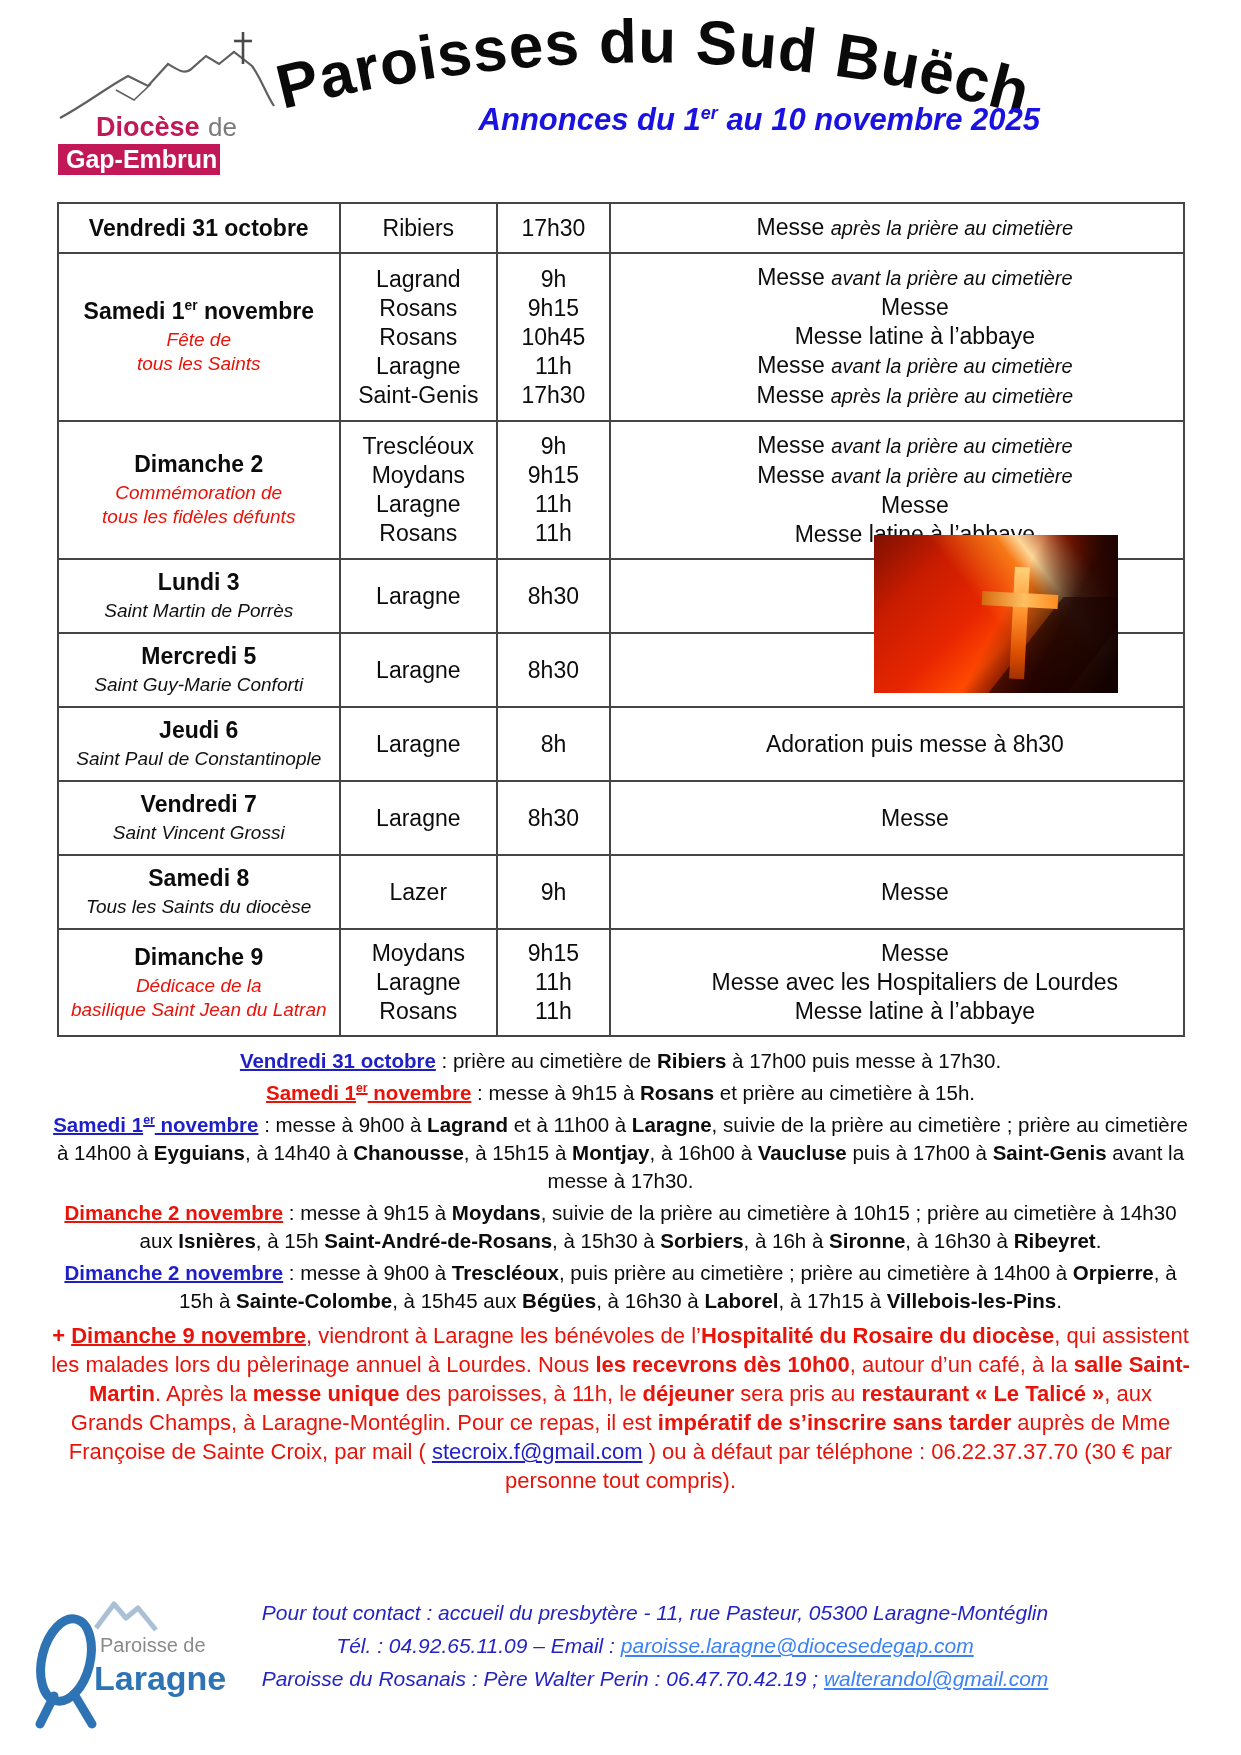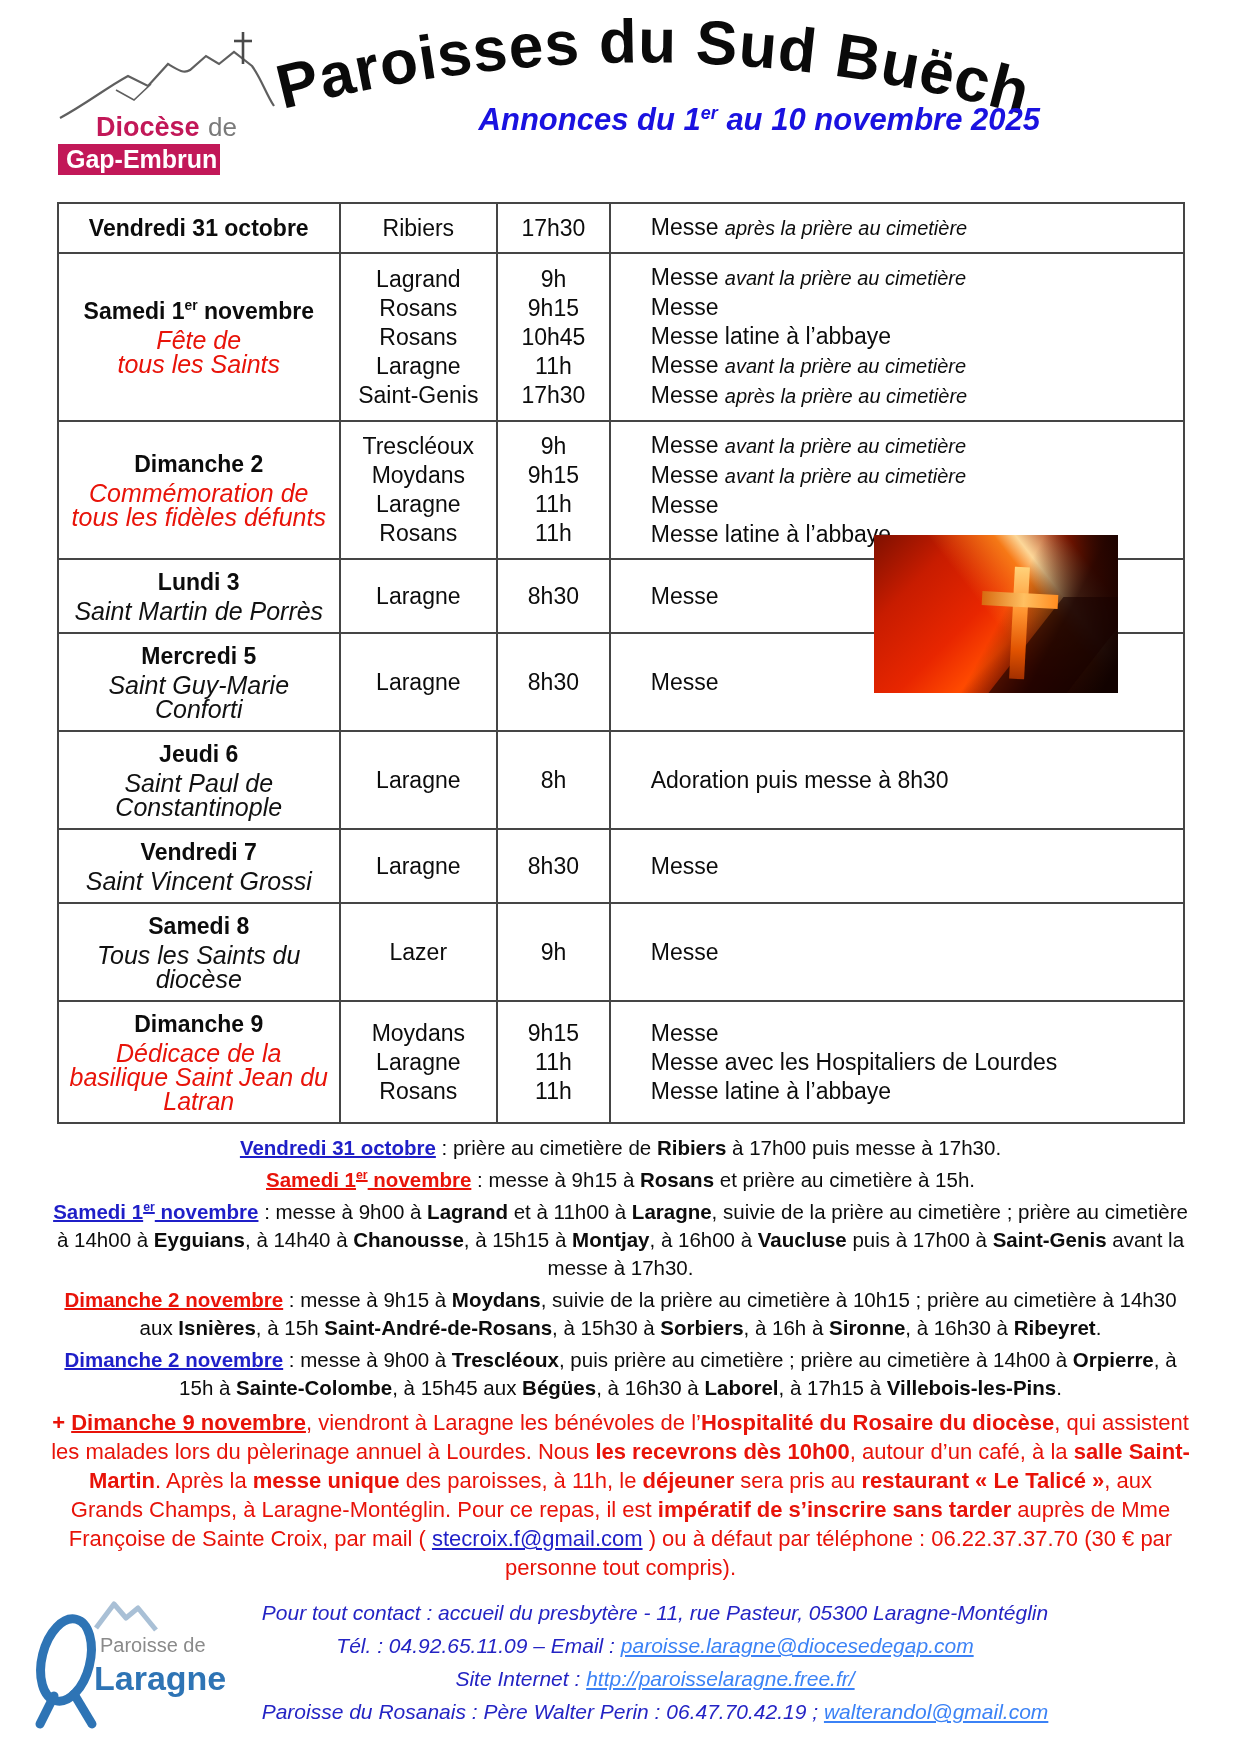--- a/index.html
+++ b/index.html
@@ -32,25 +32,25 @@
   }
   .week-line sup{font-size:0.6em;vertical-align:super;line-height:0}
   
   table.mass{
     border-collapse:collapse;margin-left:57px;width:1128px;table-layout:fixed;
   }
   table.mass td{border:2px solid var(--border);vertical-align:middle;padding:9px 4px}
   .c-date{width:25%} .c-place{width:14%} .c-time{width:10%} .c-desc{width:51%}
   .date-line{font-weight:bold;font-size:23px;text-align:center;line-height:27px}
   .date-line sup{font-size:0.6em;vertical-align:super;line-height:0}
-  .sub{font-style:italic;font-size:25px;text-align:center;line-height:24px;margin-top:3px}
+  .sub{font-style:italic;font-size:19px;text-align:center;line-height:24px;margin-top:3px}
   .sub.red{color:var(--red)}
   .sub.black{color:#111}
   .line{font-size:23px;line-height:29px;text-align:center;white-space:nowrap}
-  .c-desc .line{text-align:left;padding-left:36px}
+  .c-desc .line{text-align:center;padding-left:36px}
   .line .it{font-style:italic;font-size:20px}
   
   .cross-photo{
     position:absolute;left:874px;top:535px;width:244px;height:158px;overflow:hidden;
     background:
       linear-gradient(118deg, rgba(0,0,0,0) 52%, rgba(30,3,0,.85) 72%, #120200 95%),
       linear-gradient(52deg, rgba(0,0,0,0) 48%, rgba(255,150,30,.75) 66%, rgba(255,235,170,.9) 72%, rgba(140,25,0,.85) 86%, rgba(20,2,0,.95) 100%),
       linear-gradient(135deg, #7e1000 0%, #c81c00 22%, #e82600 45%, #ff4a00 60%, #b81800 78%, #4a0800 100%);
   }
   .cross-v,.cross-h{position:absolute;background:linear-gradient(180deg,#ffd27a 0%,#ff9430 40%,#e05200 75%,#a33000 100%);}
@@ -325,16 +325,15 @@
       <ellipse cx="38" cy="66" rx="24" ry="42" transform="rotate(14 38 66)" stroke-width="9"></ellipse>
       <line x1="26" y1="102" x2="12" y2="130" stroke-width="9"></line>
       <line x1="46" y1="100" x2="64" y2="130" stroke-width="9"></line>
     </g>
     <text x="72" y="58" font-size="20" fill="#8a8a8a">Paroisse de</text>
     <text x="66" y="96" font-size="34" font-weight="bold" fill="#2e74b5">Laragne</text>
   </svg>
   <div class="footer-lines">
       <div class="fline"><span class="seg ">Pour tout contact : accueil du presbytère  -  11, rue Pasteur, 05300 Laragne-Montéglin</span></div>
       <div class="fline"><span class="seg ">Tél. : 04.92.65.11.09  –  Email : </span><span class="seg link">paroisse.laragne@diocesedegap.com</span></div>
-      <div class="fline"><span class="seg ">Site Internet : </span><span class="seg link">http://paroisselaragne.free.fr/</span></div>
       <div class="fline"><span class="seg ">Paroisse du Rosanais : Père Walter Perin : 06.47.70.42.19 ; </span><span class="seg link">walterandol@gmail.com</span></div>
     </div>
 </div>
 
 </body></html>

